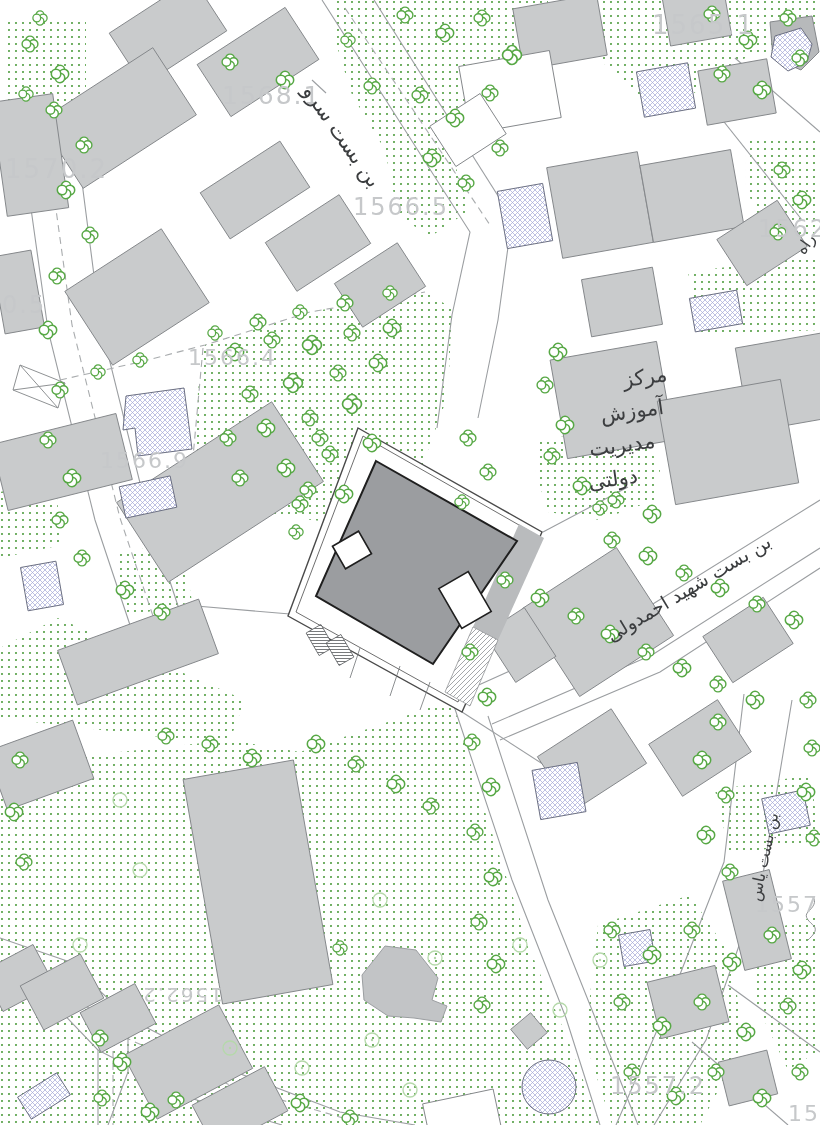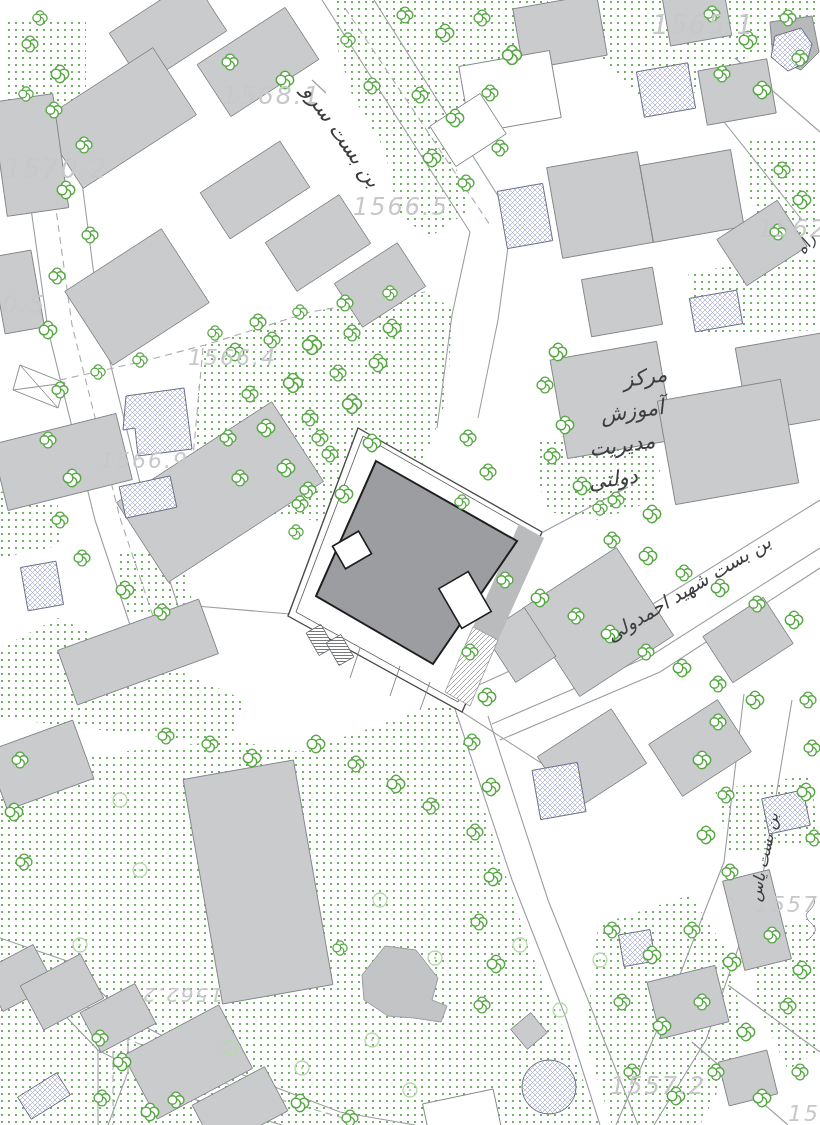--- a/index.html
+++ b/index.html
@@ -1,16 +1,16 @@
 <!DOCTYPE html>
 <html><head>
 <meta charset="utf-8">
 <style>
   html,body{margin:0;padding:0;background:#ffffff;}
-  .stage{width:820px;height:1125px;position:relative;overflow:hidden;background:#fff;font-style:italic;}
+  .stage{width:820px;height:1125px;position:relative;overflow:hidden;background:#fff;}
   svg{display:block;}
   text{font-family:"DejaVu Sans",sans-serif;}
   .elev{fill:#c6c8ca;letter-spacing:2px;}
   .fa{fill:#3b3d3f;}
 </style>
 </head>
 <body>
 
 <div class="stage">
 <svg width="820" height="1125" viewBox="0 0 820 1125">

